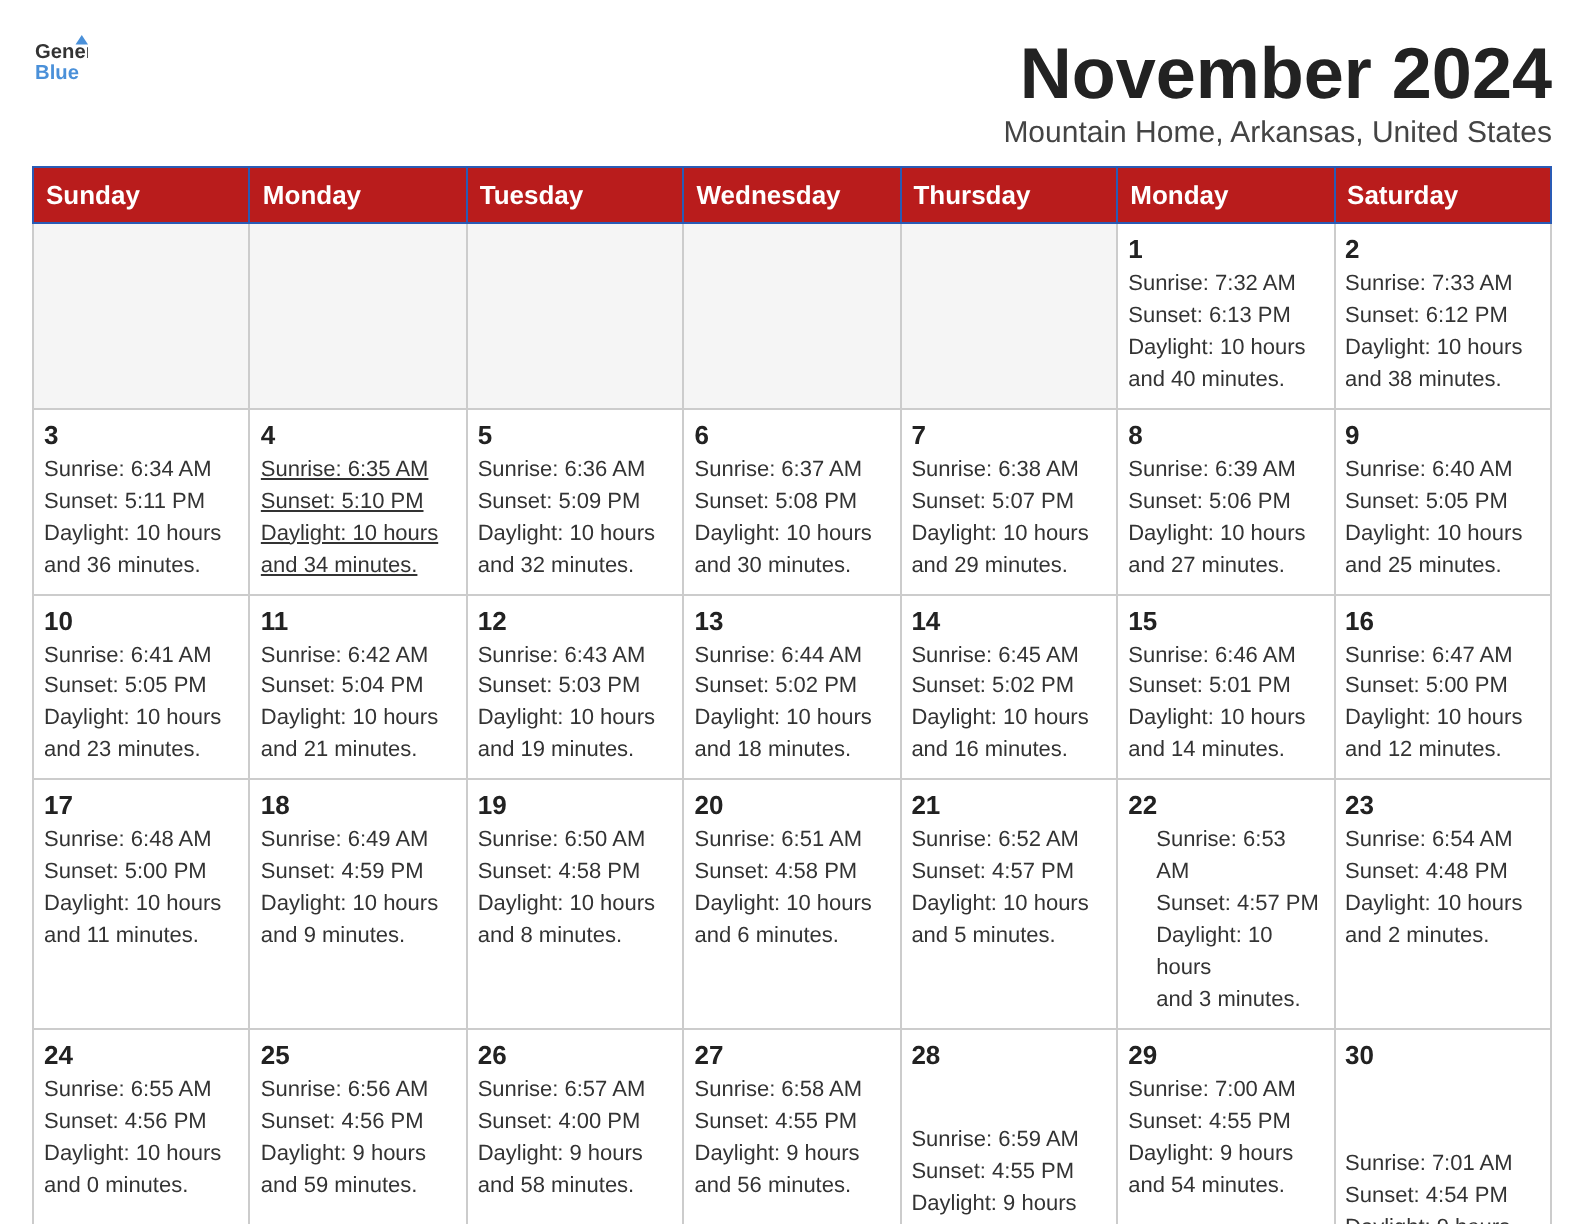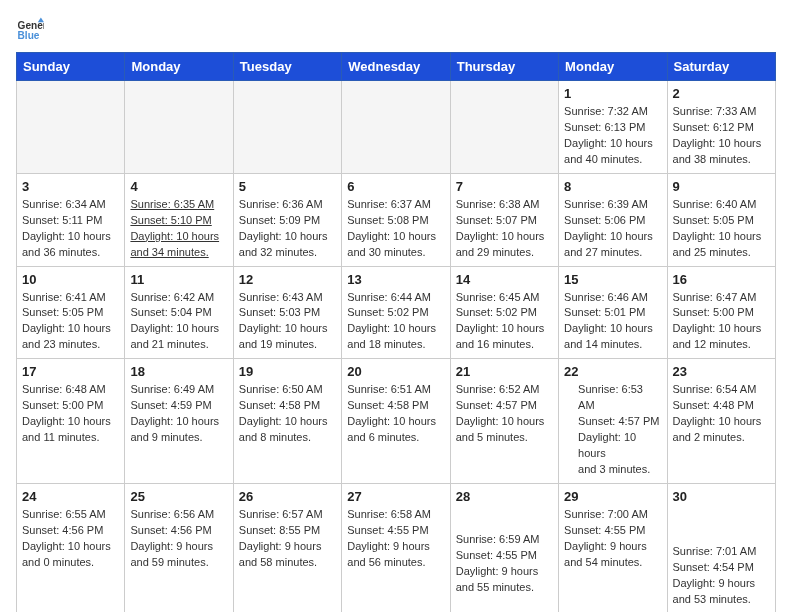--- a/index.html
+++ b/index.html
@@ -36,21 +36,21 @@
     .location-subtitle {
       font-size: 15px;
       color: #444;
     }
     .calendar-table {
       width: 100%;
       border-collapse: collapse;
       table-layout: fixed;
     }
     .calendar-table th {
-      background: #1d4ed8;
+      background: #b91c1c;
       color: #fff;
       text-align: left;
       padding: 6px 6px;
       font-size: 13px;
       font-weight: bold;
       border: 1px solid #2a5bb5;
     }
     .calendar-table td {
       border: 1px solid #ccc;
       vertical-align: top;
@@ -78,20 +78,24 @@
 </head>
 <body>
 
 <div class="header-section">
   <div class="logo">
     <svg class="logo-icon" viewBox="0 0 36 36">
       <text x="2" y="17" font-size="13" font-weight="bold" fill="#333">General</text>
       <text x="2" y="30" font-size="13" font-weight="bold" fill="#4a90d9">Blue</text>
       <polygon points="28,8 36,8 32,2" fill="#4a90d9"></polygon>
     </svg>
+  </div>
+  <div class="title-section">
+    <div class="month-title">November 2024</div>
+    <div class="location-subtitle">Mountain Home, Arkansas, United States</div>
   </div>
 </div>
 
 <table class="calendar-table">
   <thead>
     <tr>
     <th>Sunday</th>
         <th>Monday</th>
         <th>Tuesday</th>
         <th>Wednesday</th>
@@ -286,21 +290,21 @@
         <td>
           <span class="day-number">25</span>
           <div class="day-info" style="white-space: pre-line;">Sunrise: 6:56 AM
 Sunset: 4:56 PM
 Daylight: 9 hours
 and 59 minutes.</div>
         </td>
         <td>
           <span class="day-number">26</span>
           <div class="day-info" style="white-space: pre-line;">Sunrise: 6:57 AM
-Sunset: 8:55 PM
+Sunset: 4:00 PM
 Daylight: 9 hours
 and 58 minutes.</div>
         </td>
         <td>
           <span class="day-number">27</span>
           <div class="day-info" style="white-space: pre-line;">Sunrise: 6:58 AM
 Sunset: 4:55 PM
 Daylight: 9 hours
 and 56 minutes.</div>
         </td>

